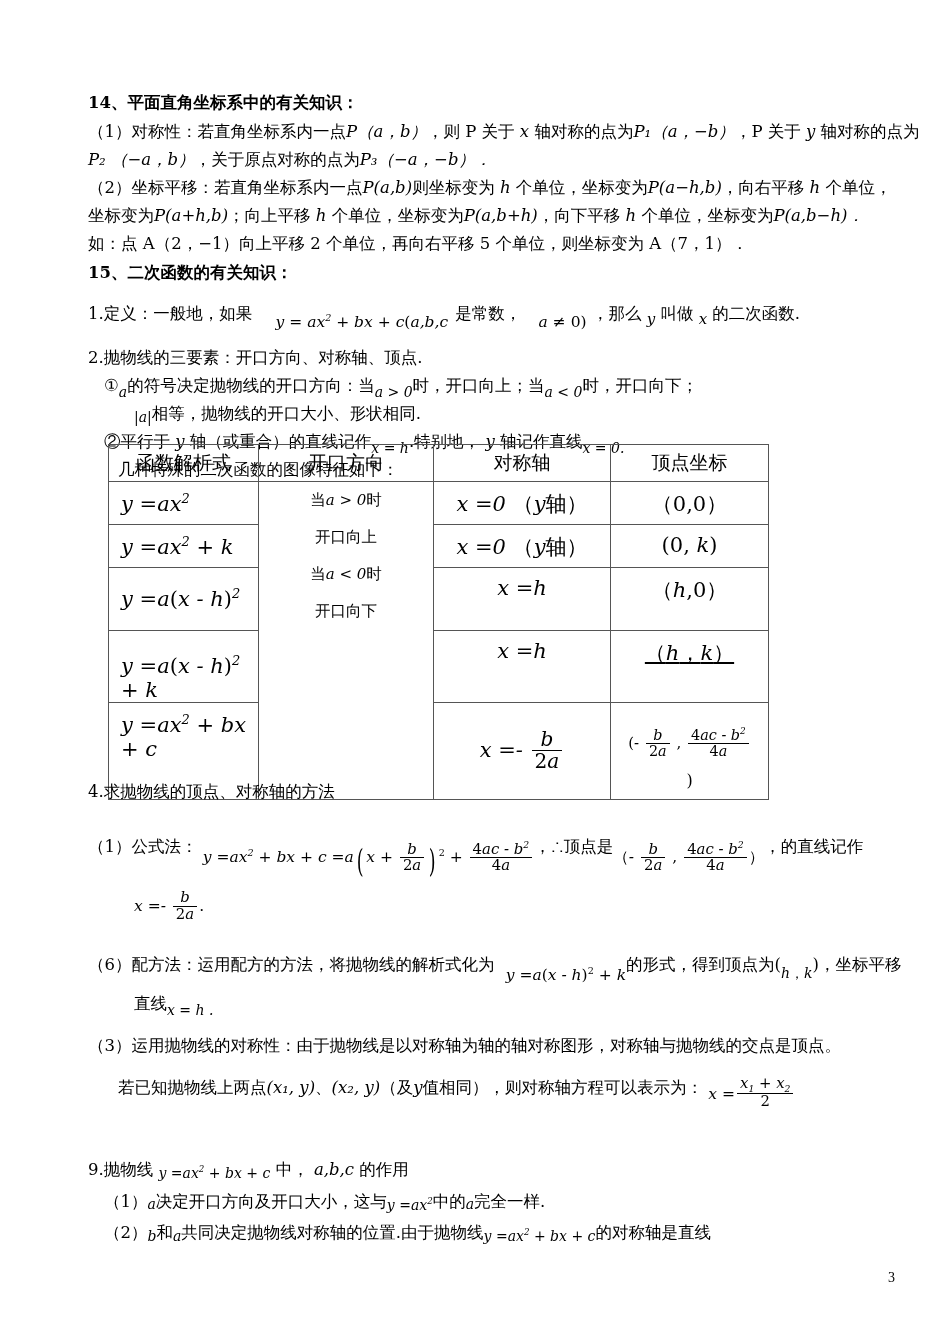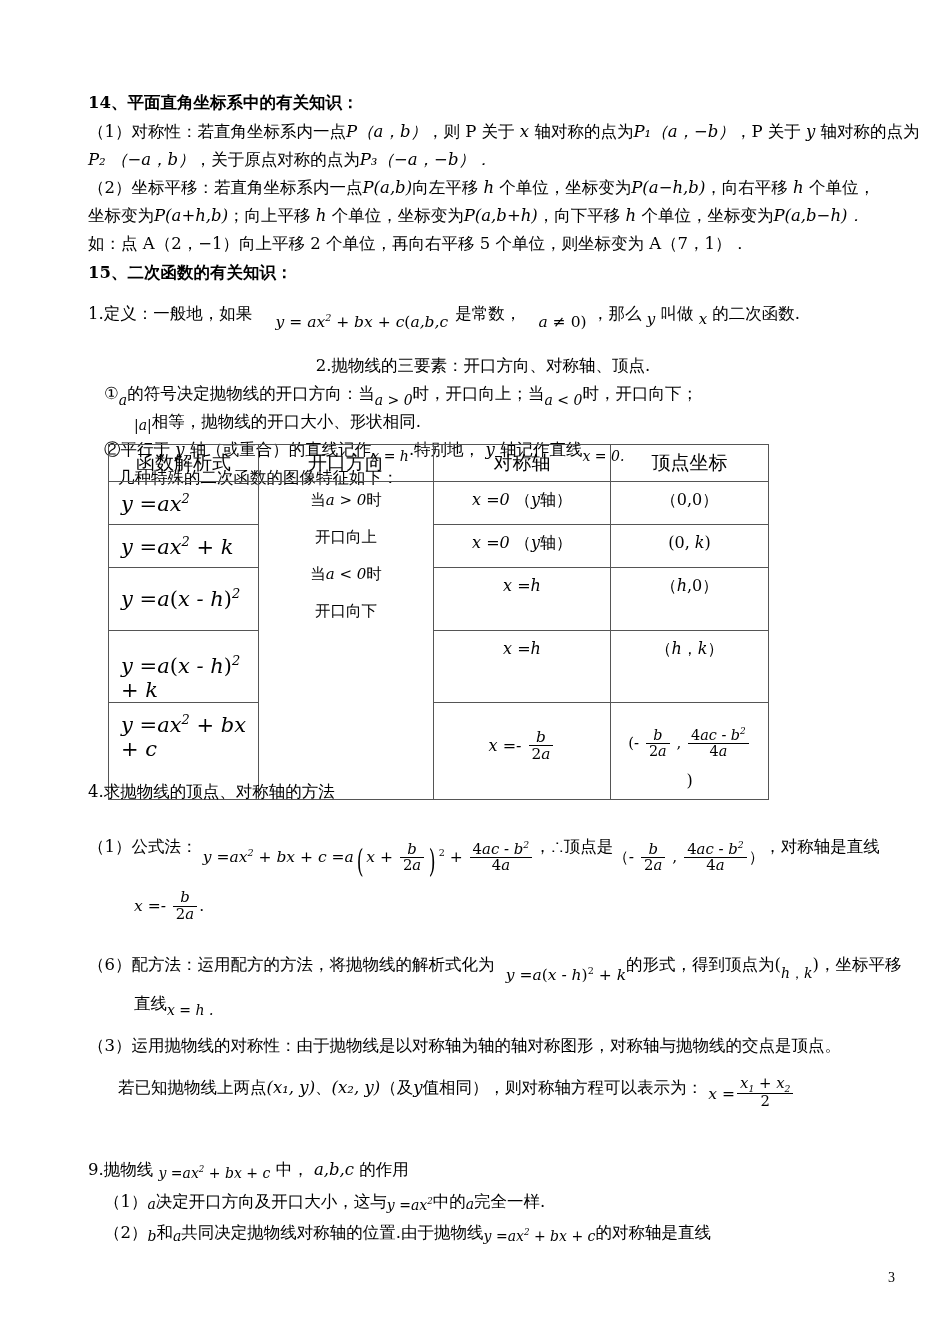--- a/index.html
+++ b/index.html
@@ -133,21 +133,21 @@
   }
   .cell-l {
     padding: 9px 0 0 12px;
     font-style: italic;
     font-size: 21px;
   }
   .cell-c {
     text-align: center;
     padding-top: 8px;
     font-style: italic;
-    font-size: 16px;
+    font-size: 21px;
   }
   .cell-mid {
     text-align: center;
     font-size: 16.5px;
     font-style: normal;
     line-height: 37px;
     padding-top: 20px;
   }
   .cell-mid .mi { font-style: italic; font-size: 15px; }
 
@@ -174,21 +174,21 @@
 
     <div class="line">
       <span>（1）对称性：若直角坐标系内一点</span><span class="mi nw">P（a，b）</span><span>，则 P 关于</span>&nbsp;<span class="mi">x</span>&nbsp;<span>轴对称的点为</span><span class="mi nw">P₁（a，−b）</span><span>，P 关于</span>&nbsp;<span class="mi">y</span>&nbsp;<span>轴对称的点为</span>
     </div>
 
     <div class="line">
       <span class="mi nw">P₂ （−a，b）</span><span>，关于原点对称的点为</span><span class="mi nw">P₃（−a，−b）．</span>
     </div>
 
     <div class="line">
-      <span>（2）坐标平移：若直角坐标系内一点</span><span class="mi">P(a,b)</span><span>向左平移</span>&nbsp;<span class="mi">h</span>&nbsp;<span>个单位，坐标变为</span><span class="mi">P(a−h,b)</span><span>，向右平移</span>&nbsp;<span class="mi">h</span>&nbsp;<span>个单位，</span>
+      <span>（2）坐标平移：若直角坐标系内一点</span><span class="mi">P(a,b)</span><span>则坐标变为</span>&nbsp;<span class="mi">h</span>&nbsp;<span>个单位，坐标变为</span><span class="mi">P(a−h,b)</span><span>，向右平移</span>&nbsp;<span class="mi">h</span>&nbsp;<span>个单位，</span>
     </div>
 
     <div class="line">
       <span>坐标变为</span><span class="mi">P(a+h,b)</span><span>；向上平移</span>&nbsp;<span class="mi">h</span>&nbsp;<span>个单位，坐标变为</span><span class="mi">P(a,b+h)</span><span>，向下平移</span>&nbsp;<span class="mi">h</span>&nbsp;<span>个单位，坐标变为</span><span class="mi">P(a,b−h)．</span>
     </div>
 
     <div class="line">如：点 A（2，−1）向上平移 2 个单位，再向右平移 5 个单位，则坐标变为 A（7，1）．</div>
 
     <div class="bold-head">15、二次函数的有关知识：</div>
 
@@ -201,21 +201,21 @@
       <span class="eq" style="margin-left:12px;">
         <span class="mi">a</span> <span class="op">≠</span> <span class="mn">0)</span>
       </span>
       <span>，那么</span>
       <span class="low">y</span>
       <span>叫做</span>
       <span class="low">x</span>
       <span>的二次函数.</span>
     </div>
 
-    <div class="line" style="margin-top:16px;text-align:center;">2.抛物线的三要素：开口方向、对称轴、顶点.</div>
+    <div class="line" style="margin-top:8px;">2.抛物线的三要素：开口方向、对称轴、顶点.</div>
 
     <div class="line indent2">
       <span>①</span><span class="lowsm">a</span><span>的符号决定抛物线的开口方向：当</span><span class="lowsm">a &gt; 0</span><span>时，开口向上；当</span><span class="lowsm">a &lt; 0</span><span>时，开口向下；</span>
     </div>
 
     <div class="line indent4">
       <span class="lowsm" style="top:3px;">|a|</span><span>相等，抛物线的开口大小、形状相同.</span>
     </div>
 
     <div class="line indent2">
@@ -283,21 +283,21 @@
           </td>
         </tr>
 
         <tr>
           <td style="height:62px;">
             <div class="cell-l" style="padding-top:22px;"><span class="mi">y</span> =<span class="mi">a</span><span class="mn">(</span><span class="mi">x</span> - <span class="mi">h</span><span class="mn">)</span><sup class="ex">2</sup> + <span class="mi">k</span></div>
           </td>
           <td style="height:62px;">
             <div class="cell-c"><span class="mi">x</span> =<span class="mi">h</span></div>
           </td>
-          <td style="height:62px;">
+          <td style="height:62px;text-decoration:underline;">
             <div class="cell-c"><span class="mn">（</span><span class="mi">h</span><span class="mn">，</span><span class="mi">k</span><span class="mn">）</span></div>
           </td>
         </tr>
 
         <tr>
           <td style="height:96px;">
             <div class="cell-l"><span class="mi">y</span> =<span class="mi">ax</span><sup class="ex">2</sup> + <span class="mi">bx</span> + <span class="mi">c</span></div>
           </td>
           <td style="height:96px;">
             <div class="cell-c" style="padding-top:26px;">
@@ -327,21 +327,21 @@
       <span>（1）公式法：</span>
       <span class="eq" style="top:10px;">
         <span class="mi">y</span> <span class="op">=</span><span class="mi">ax</span><sup class="ex">2</sup> <span class="op">+</span> <span class="mi">bx</span> <span class="op">+</span> <span class="mi">c</span> <span class="op">=</span><span class="mi">a</span><span class="paren-big">(</span><span class="mi">x</span> <span class="op">+</span>
         <span class="frac"><span class="num"><span class="mi">b</span></span><span class="den"><span class="mn">2</span><span class="mi">a</span></span></span><span class="paren-big">)</span><sup class="ex" style="font-style:normal;">2</sup>
         <span class="op">+</span>
         <span class="frac"><span class="num"><span class="mn">4</span><span class="mi">ac</span> - <span class="mi">b</span><sup class="ex">2</sup></span><span class="den"><span class="mn">4</span><span class="mi">a</span></span></span>
       </span><span>，</span><span>∴顶点是</span><span class="eq" style="top:10px;"><span class="mn">（</span>-
         <span class="frac"><span class="num"><span class="mi">b</span></span><span class="den"><span class="mn">2</span><span class="mi">a</span></span></span>
         <span class="mn">,</span>
         <span class="frac"><span class="num"><span class="mn">4</span><span class="mi">ac</span> - <span class="mi">b</span><sup class="ex">2</sup></span><span class="den"><span class="mn">4</span><span class="mi">a</span></span></span><span class="mn">）</span>
-      </span><span>，对称轴是直线</span>
+      </span><span>，的直线记作</span>
     </div>
 
     <div class="line" style="line-height:52px;padding-left:46px;">
       <span class="eq" style="top:0;">
         <span class="mi">x</span> <span class="op">=</span>-
         <span class="frac"><span class="num"><span class="mi">b</span></span><span class="den"><span class="mn">2</span><span class="mi">a</span></span></span><span class="mn">.</span>
       </span>
     </div>
 
     <div class="line" style="line-height:50px;margin-top:4px;">

